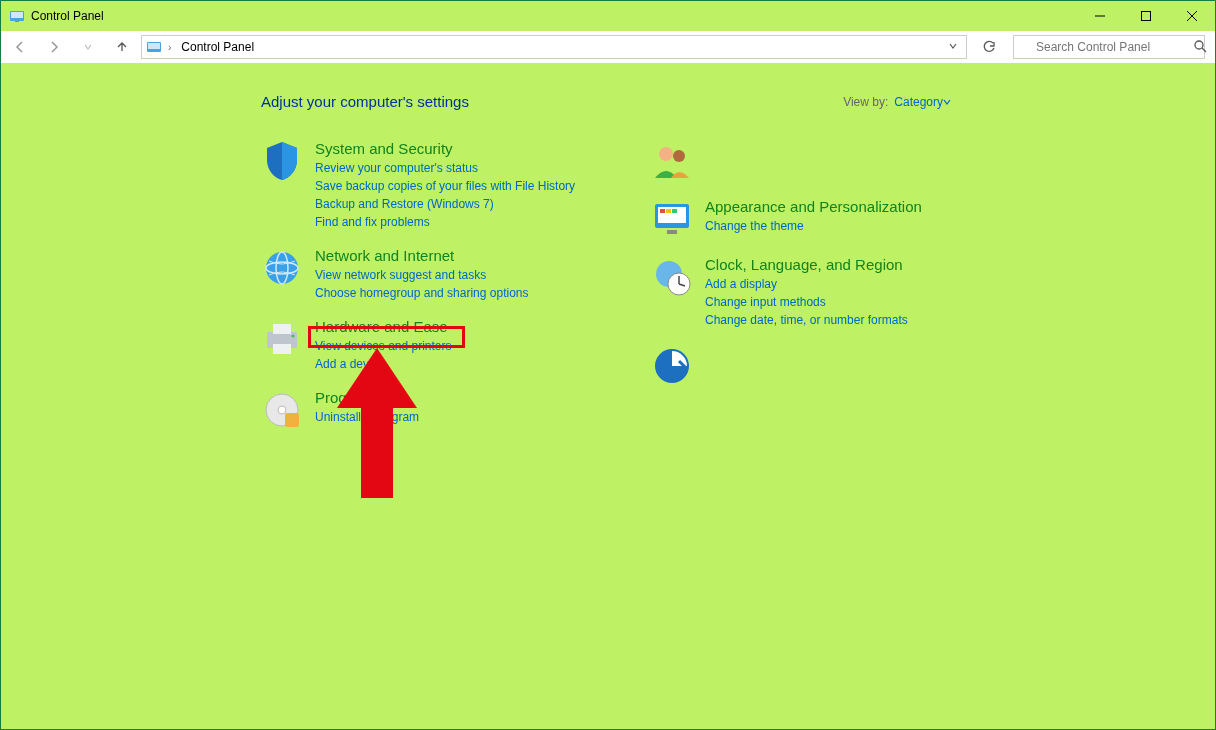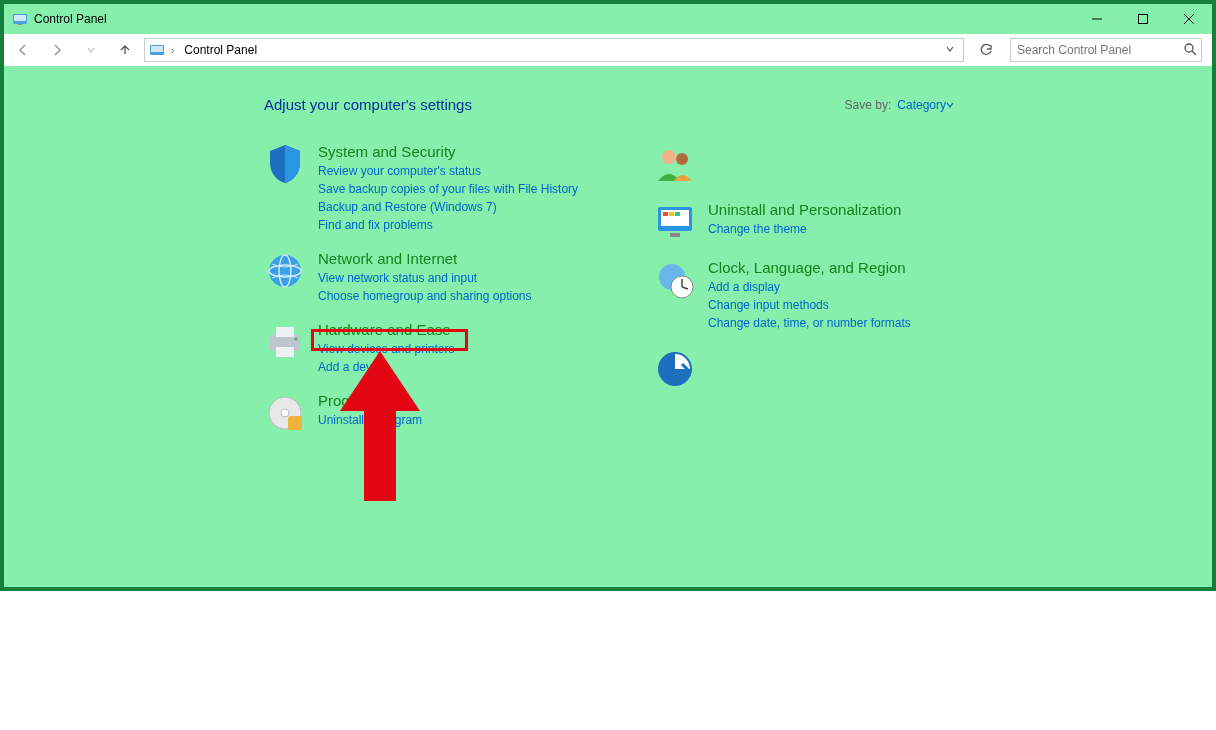--- a/index.html
+++ b/index.html
@@ -1,33 +1,33 @@
 <!DOCTYPE html>
 <html><head>
 <meta charset="utf-8">
 <style>
   * { box-sizing: border-box; }
   html, body { margin:0; padding:0; font-family: "Segoe UI", Tahoma, sans-serif; font-size:12px; color:#000; }
-  .window { width:1216px; height:591px; border:4px solid #15803d; background:#86efac; position:relative; overflow:hidden; }
+  .window { width:1216px; height:730px; border:1px solid #15803d; background:#bef264; position:relative; overflow:hidden; }
   .titlebar { height:30px; display:flex; align-items:center; padding:0 0 0 8px; }
   .titlebar .tb-icon { width:16px; height:16px; margin-right:6px; }
   .titlebar .tb-title { font-size:12px; }
   .tb-buttons { margin-left:auto; display:flex; }
   .tb-btn { width:46px; height:30px; display:flex; align-items:center; justify-content:center; }
 
   .navbar { height:32px; display:flex; align-items:center; padding:0 10px 0 4px; gap:4px; background:#fff; }
   .nav-arrow { width:30px; height:28px; display:flex; align-items:center; justify-content:center; color:#999; }
   .nav-arrow.up { color:#555; }
   .crumb-bar { flex:1; height:24px; border:1px solid #ccc; display:flex; align-items:center; padding:0 4px; gap:4px; }
   .crumb-icon { width:16px; height:16px; }
   .crumb-sep { color:#666; font-size:10px; padding:0 2px;}
   .crumb-text { font-size:12px; padding:2px 4px; }
   .crumb-drop { margin-left:auto; color:#555; padding:0 4px; }
   .refresh-btn { width:24px; height:24px; display:flex; align-items:center; justify-content:center; color:#555; margin-left:6px; }
-  .search-bar { width:192px; height:24px; border:1px solid #ccc; display:flex; align-items:center; padding:0 4px; margin-left:8px; }
+  .search-bar { width:192px; height:24px; border:1px solid #ccc; display:flex; align-items:center; padding:0 20px; margin-left:8px; }
   .search-bar input { border:none; outline:none; flex:1; font-size:12px; color:#555; background:transparent; }
   .search-bar .sicon { color:#555; }
 
   .content { position:absolute; top:62px; left:0; right:0; bottom:0; padding:30px 40px 0 260px; }
   .heading-row { display:flex; align-items:center; margin-bottom:30px; width:690px; }
   .heading { color:#003399; font-size:15px; }
   .viewby-wrap { margin-left:auto; font-size:12px; display:flex; align-items:center; gap:6px;}
   .viewby-wrap .lbl { color:#666; }
   .viewby-wrap .val { color:#0066cc; display:flex; align-items:center; }
 
@@ -128,21 +128,21 @@
             <circle cx="6" cy="6" r="4" fill="none" stroke="#555" stroke-width="1.3"></circle>
             <line x1="9" y1="9" x2="13" y2="13" stroke="#555" stroke-width="1.3"></line>
           </svg></span>
     </div>
   </div>
 
   <div class="content">
     <div class="heading-row">
       <div class="heading">Adjust your computer's settings</div>
       <div class="viewby-wrap">
-        <span class="lbl">Save by:</span>
+        <span class="lbl">View by:</span>
         <span class="val">
           <span>Category</span>
           <svg width="8" height="8">
               <path d="M1 2 L4 6 L7 2" fill="none" stroke="#0066cc" stroke-width="1.2"></path>
             </svg>
         </span>
       </div>
     </div>
 
     <div class="columns">
@@ -170,21 +170,21 @@
             <svg viewBox="0 0 42 42" width="42" height="42">
                 <circle cx="21" cy="21" r="16" fill="#3aa0e8"></circle>
                 <ellipse cx="21" cy="21" rx="16" ry="6" fill="none" stroke="#cfe9fb" stroke-width="1.5"></ellipse>
                 <ellipse cx="21" cy="21" rx="6" ry="16" fill="none" stroke="#cfe9fb" stroke-width="1.5"></ellipse>
                 <path d="M8 14 Q21 20 34 14" fill="none" stroke="#cfe9fb"></path>
                 <path d="M8 28 Q21 22 34 28" fill="none" stroke="#cfe9fb"></path>
               </svg>
           </span>
           <div class="cat-body">
             <div class="cat-title">Network and Internet</div>
-            <a class="cat-link">View network status and input</a>
+            <a class="cat-link">View network suggest and tasks</a>
             <a class="cat-link">Choose homegroup and sharing options</a>
           </div>
         </div>
 
         <div class="cat">
           <span class="cat-icon">
             <svg viewBox="0 0 42 42" width="42" height="42">
                 <rect x="6" y="14" width="30" height="16" rx="2" fill="#bfc5cc"></rect>
                 <rect x="12" y="6" width="18" height="10" fill="#eef1f4"></rect>
                 <rect x="12" y="26" width="18" height="10" fill="#eef1f4"></rect>
@@ -232,21 +232,21 @@
             <svg viewBox="0 0 42 42" width="42" height="42">
                 <rect x="4" y="6" width="34" height="24" rx="2" fill="#2a95e3"></rect>
                 <rect x="7" y="9" width="28" height="16" fill="#fff"></rect>
                 <rect x="9" y="11" width="5" height="4" fill="#e74c3c"></rect>
                 <rect x="15" y="11" width="5" height="4" fill="#f1c40f"></rect>
                 <rect x="21" y="11" width="5" height="4" fill="#2ecc71"></rect>
                 <rect x="16" y="32" width="10" height="4" fill="#888"></rect>
               </svg>
           </span>
           <div class="cat-body">
-            <div class="cat-title">Uninstall and Personalization</div>
+            <div class="cat-title">Appearance and Personalization</div>
             <a class="cat-link">Change the theme</a>
           </div>
         </div>
 
         <div class="cat">
           <span class="cat-icon">
             <svg viewBox="0 0 42 42" width="42" height="42">
                 <circle cx="18" cy="18" r="13" fill="#69b6eb"></circle>
                 <circle cx="28" cy="28" r="11" fill="#fff" stroke="#888"></circle>
                 <line x1="28" y1="28" x2="28" y2="20" stroke="#444" stroke-width="1.5"></line>

